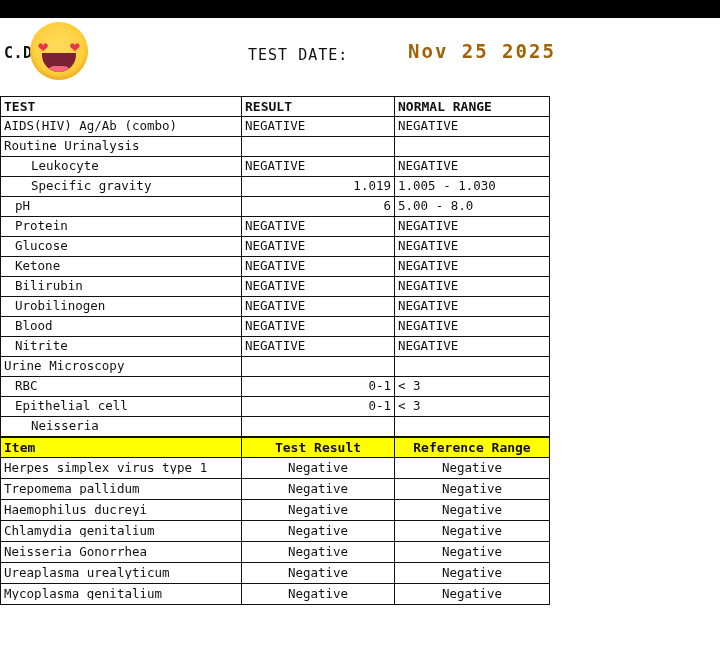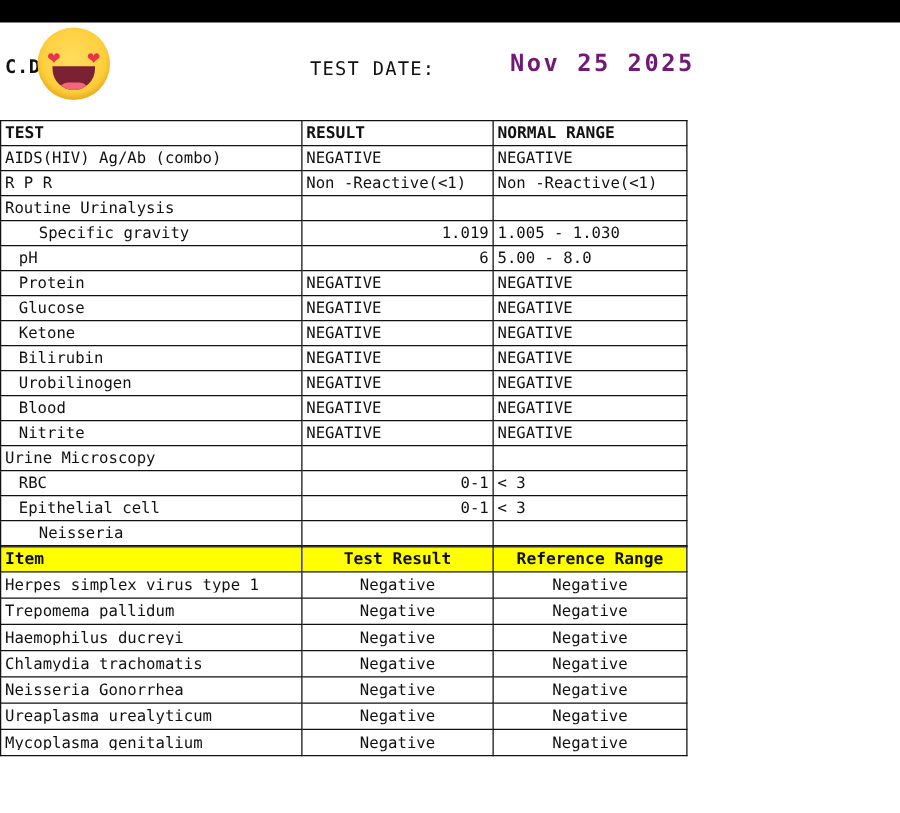--- a/index.html
+++ b/index.html
@@ -90,21 +90,21 @@
     letter-spacing: 1px;
     color: #111;
   }
   .test-date-value {
     position: absolute;
     left: 408px;
     top: 22px;
     font-size: 19px;
     font-weight: bold;
     letter-spacing: 2px;
-    color: #701a75;
+    color: #a16207;
   }
 
   
   table {
     border-collapse: collapse;
     table-layout: fixed;
     width: 528px;
     margin: 0;
   }
   td, th {
@@ -172,28 +172,28 @@
           <th class="c-range">NORMAL RANGE</th>
         </tr>
       </thead>
       <tbody id="t1body">
           <tr class="row-rel">
             <td class="c-item">AIDS(HIV) Ag/Ab (combo)</td>
             <td class="c-result">NEGATIVE</td>
             <td class="c-range">NEGATIVE</td>
           </tr>
           <tr class="row-rel">
-            <td class="c-item">R P R</td>
-            <td class="c-result">Non -Reactive(&lt;1)</td>
-            <td class="c-range" style="position: relative;">Non -Reactive(&lt;1)</td>
-          </tr>
-          <tr class="row-rel">
             <td class="c-item bold">Routine Urinalysis</td>
             <td class="c-result"></td>
             <td class="c-range"></td>
+          </tr>
+          <tr class="row-rel">
+            <td class="c-item indent2">Leukocyte</td>
+            <td class="c-result">NEGATIVE</td>
+            <td class="c-range">NEGATIVE</td>
           </tr>
           <tr class="row-rel">
             <td class="c-item indent2">Specific gravity</td>
             <td class="c-result right">1.019</td>
             <td class="c-range">1.005 - 1.030</td>
           </tr>
           <tr class="row-rel">
             <td class="c-item indent1">pH</td>
             <td class="c-result right">6</td>
             <td class="c-range">5.00 - 8.0</td>
@@ -281,21 +281,21 @@
           </tr>
           <tr class="sti">
             <td class="c-item clip">
               <span>Haemophilus   ducreyi</span>
             </td>
             <td class="c-result">Negative</td>
             <td class="c-range">Negative</td>
           </tr>
           <tr class="sti">
             <td class="c-item clip">
-              <span>Chlamydia   trachomatis</span>
+              <span>Chlamydia   genitalium</span>
             </td>
             <td class="c-result">Negative</td>
             <td class="c-range">Negative</td>
           </tr>
           <tr class="sti">
             <td class="c-item clip">
               <span>Neisseria Gonorrhea</span>
             </td>
             <td class="c-result">Negative</td>
             <td class="c-range">Negative</td>

